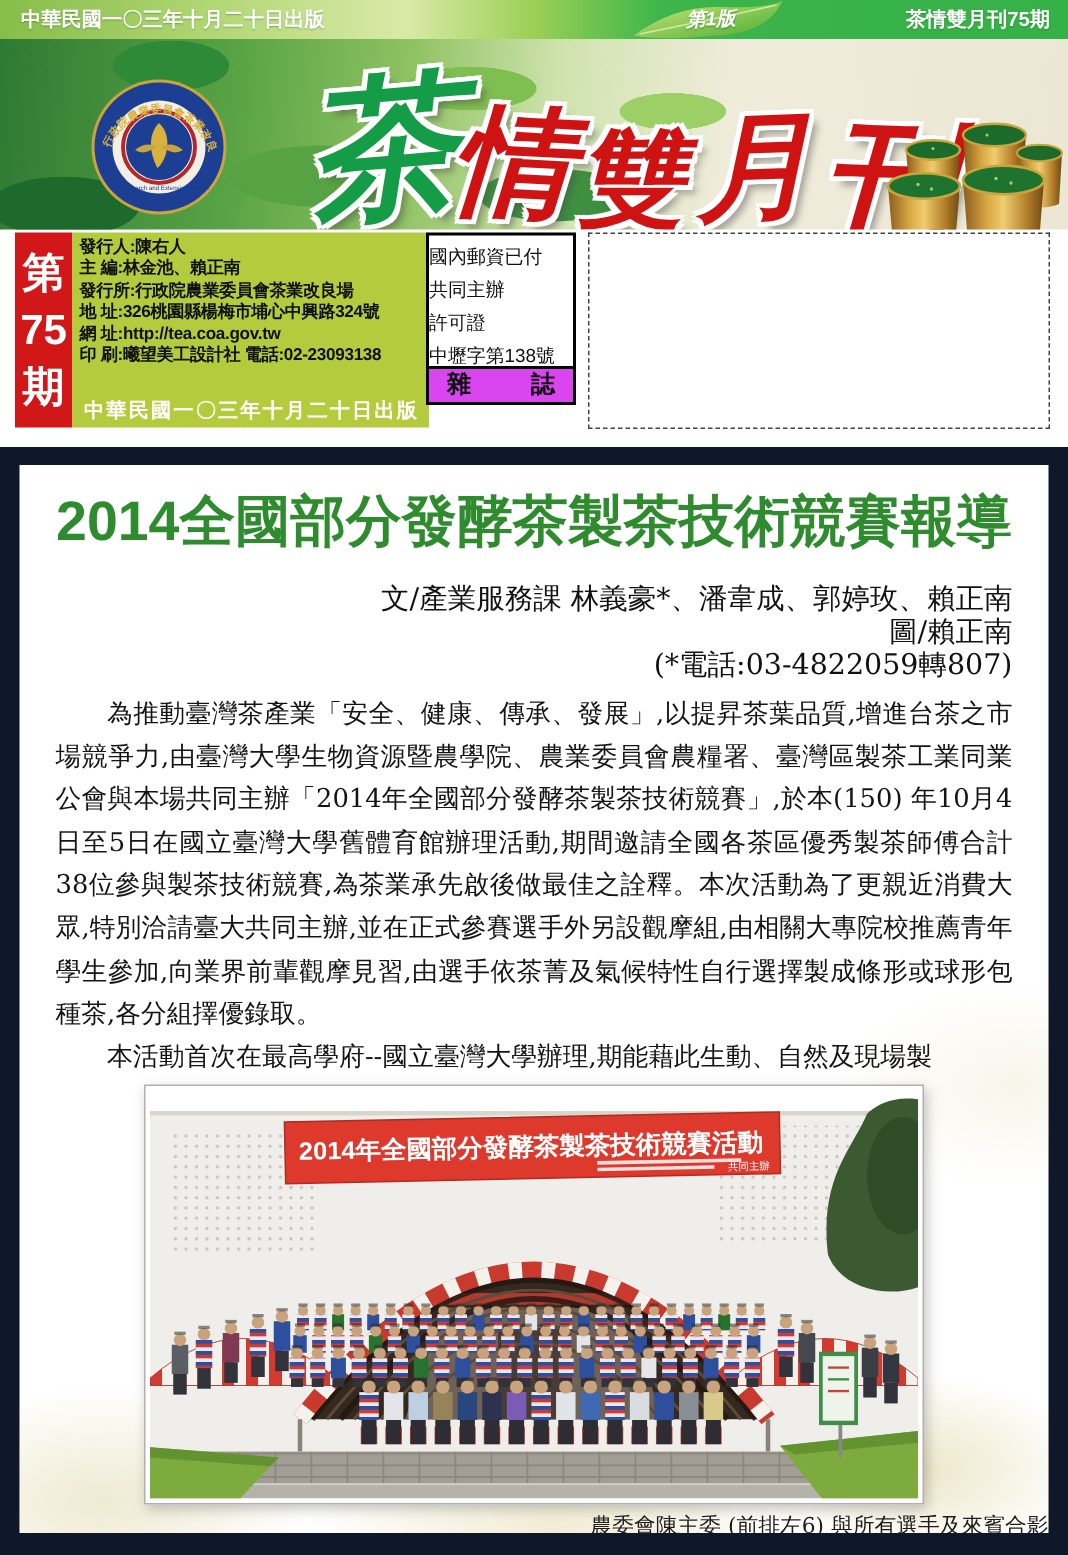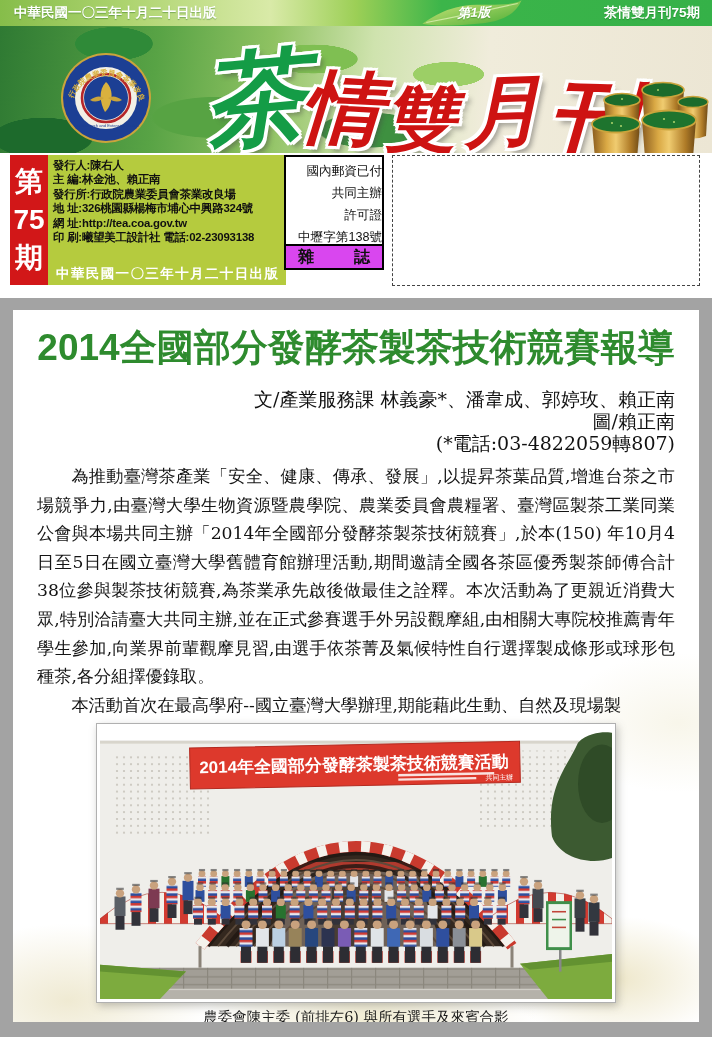--- a/index.html
+++ b/index.html
@@ -41,47 +41,47 @@
     color:#fff;display:flex;flex-direction:column;align-items:center;justify-content:space-between;
     padding:8px 0;box-sizing:border-box;font-size:28px;font-weight:bold;}
   .info-green{position:absolute;left:48px;top:155px;width:238px;height:110px;background:#b5cb3e;
     box-sizing:border-box;padding:3px 0 0 5px;font-size:11.4px;font-weight:600;color:#101010;
     line-height:14.4px;white-space:nowrap;letter-spacing:-.2px;}
   .date-strip{position:absolute;left:48px;top:263px;width:238px;height:22px;background:#b5cb3e;
     box-sizing:border-box;color:#fff;font-size:13.5px;font-weight:bold;line-height:22px;
     text-align:justify;text-align-last:justify;padding:0 8px;}
   .postal-box{position:absolute;left:284px;top:155px;width:100px;height:98px;border:2px solid #000;
     background:#fff;box-sizing:border-box;display:flex;flex-direction:column;justify-content:space-around;
-    text-align:right;font-size:12.6px;font-weight:500;color:#111;padding:3px 0;}
+    text-align:left;font-size:12.6px;font-weight:500;color:#111;padding:3px 0;}
   .magazine-box{position:absolute;left:284px;top:244px;width:100px;height:26px;border:2px solid #000;
     background:#d946ef;box-sizing:border-box;font-size:16px;font-weight:bold;line-height:21px;
     text-align:justify;text-align-last:justify;padding:0 12px;color:#111;}
   .address-box{position:absolute;left:392px;top:155px;width:308px;height:131px;
     border:1.6px dashed #444;background:#fff;box-sizing:border-box;}
 
   
-  .green-frame{position:absolute;left:0;top:298px;width:712px;height:739px;background:#a3a3a3;}
+  .green-frame{position:absolute;left:0;top:298px;width:712px;height:739px;background:#0f172a;}
   .content-box{position:absolute;left:13px;top:12px;width:686px;height:712px;background:#fff;
     background-image:
       radial-gradient(160px 90px at 88% 94%, rgba(224,212,160,.55), rgba(224,212,160,0) 70%),
       radial-gradient(200px 110px at 8% 97%, rgba(220,208,156,.45), rgba(220,208,156,0) 70%),
       radial-gradient(240px 140px at 52% 100%, rgba(228,218,170,.5), rgba(228,218,170,0) 70%),
       radial-gradient(170px 100px at 97% 58%, rgba(233,226,190,.32), rgba(233,226,190,0) 70%);
     overflow:hidden;}
   .article-title{margin:13px 0 0;text-align:center;font-size:37px;font-weight:bold;color:#2e8b2e;
     letter-spacing:0px;font-family:"Liberation Sans",sans-serif;}
   .byline{margin:15px 24px 0 0;text-align:right;font-family:"DejaVu Serif",serif;
     font-size:19px;line-height:22px;color:#111;}
   .body-text{margin:8px 24px 0 24px;font-family:"DejaVu Serif",serif;font-size:17.2px;
     line-height:28.6px;text-align:justify;color:#141414;}
   .body-text p{margin:0;text-indent:2em;}
   .photo-frame{width:520px;margin:4px auto 0;background:#fff;border:1px solid #b0b0b0;
     padding:3px;box-sizing:border-box;box-shadow:2px 3px 8px rgba(90,90,80,.35);}
   .photo-frame svg{display:block;}
-  .caption{margin-top:5px;text-align:center;font-family:"DejaVu Serif",serif;
+  .caption{margin-top:5px;text-align:right;font-family:"DejaVu Serif",serif;
     font-size:14.5px;color:#1c1c1c;}
 </style>
 </head>
 <body>
 
 <div class="page">
 
   <div class="topbar">
     <span>中華民國一〇三年十月二十日出版</span>
     <span>茶情雙月刊75期</span>

